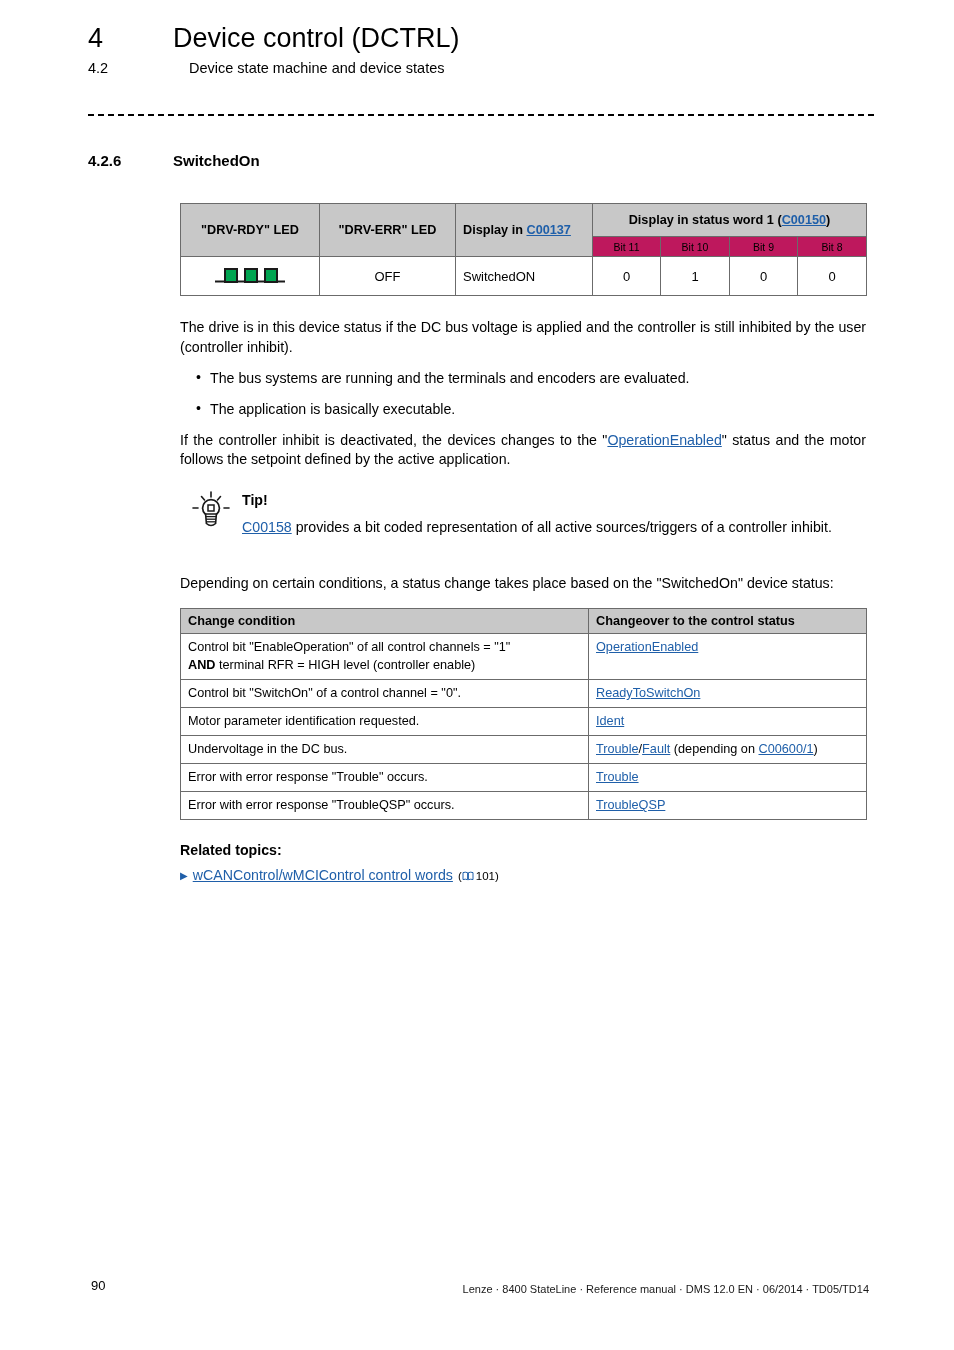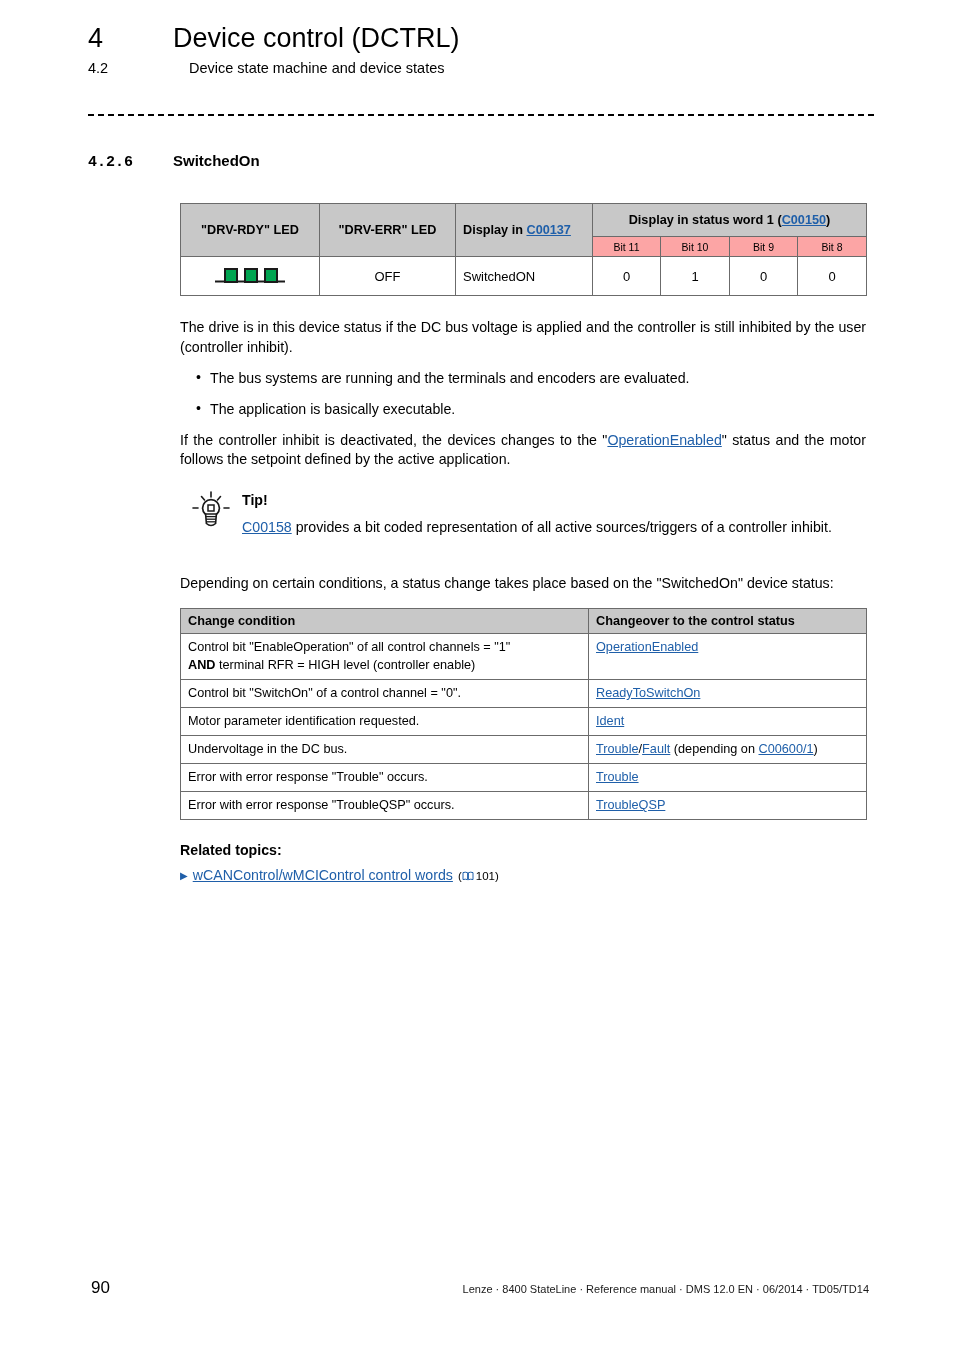--- a/index.html
+++ b/index.html
@@ -71,21 +71,20 @@
     position: absolute;
     left: 88px;
     top: 152px;
     display: flex;
     align-items: baseline;
   }
   .sec-num {
     width: 85px;
     font-size: 15px;
     font-weight: bold;
-    font-family: Liberation Mono, monospace;
   }
   .sec-title {
     font-size: 15px;
     font-weight: bold;
   }
 
   
   .content {
     position: absolute;
     left: 180px;
@@ -114,21 +113,21 @@
 
   
   .status-tbl th.ctr, .status-tbl td.ctr {
     text-align: center;
   }
   .status-tbl .hdr-main {
     height: 24px;
     vertical-align: middle;
   }
   .status-tbl .bit-hdr {
-    background: #fca5a5;
+    background: #be185d;
     font-size: 10.5px;
     font-weight: normal;
     text-align: center;
     padding: 2px 4px;
     height: 15px;
     vertical-align: middle;
   }
   .status-tbl td.body {
     height: 30px;
     vertical-align: middle;
@@ -239,21 +238,21 @@
     display: inline-block;
     vertical-align: -1px;
     margin-right: 2px;
   }
 
   
   .footer-pageno {
     position: absolute;
     left: 91px;
     top: 1278px;
-    font-size: 17px;
+    font-size: 13px;
   }
   .footer-text {
     position: absolute;
     right: 85px;
     top: 1283px;
     font-size: 11px;
     color: #1a1a1a;
     white-space: nowrap;
   }
 </style>

